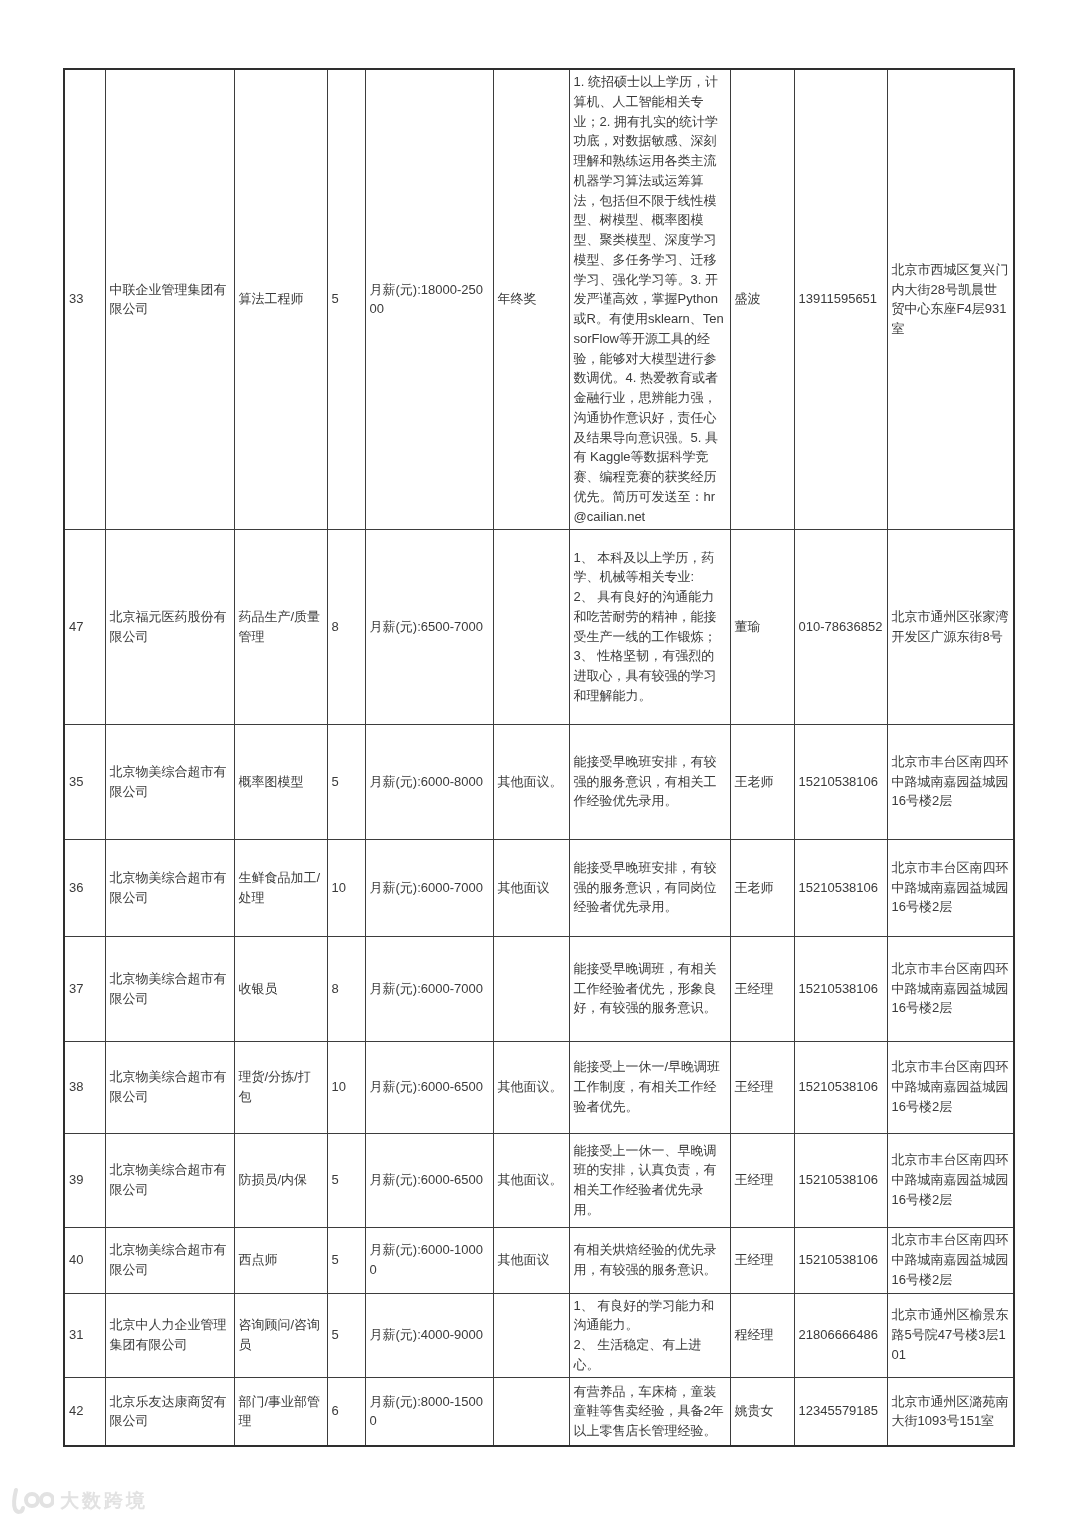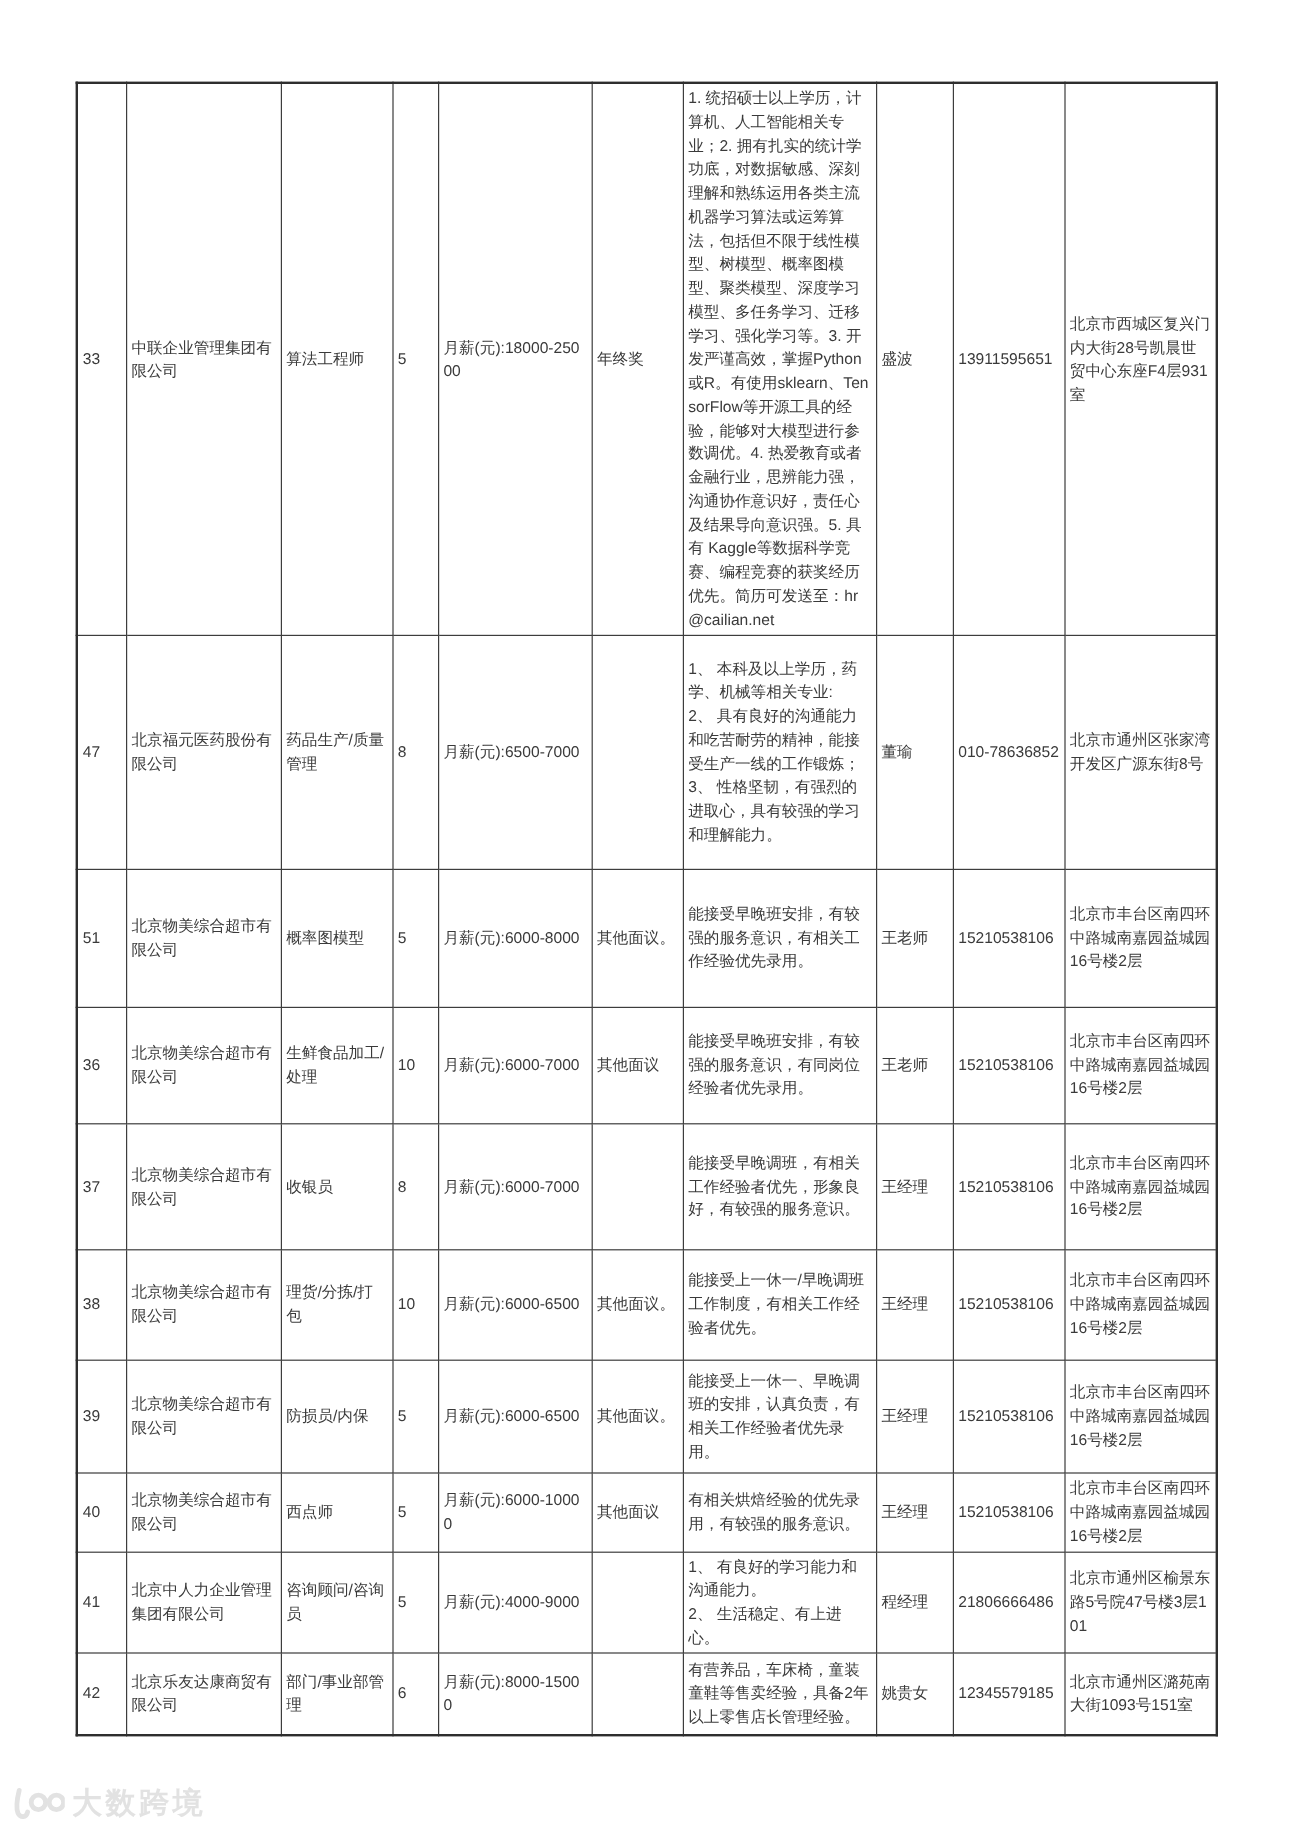--- a/index.html
+++ b/index.html
@@ -38,21 +38,21 @@
   tr.r7 { height:66px; }
   tr.r8 { height:82px; }
   tr.r9 { height:69px; }
   .watermark {
     position:absolute; left:10px; top:1486px;
     display:flex; align-items:center; gap:6px;
     color:#e2e2e2;
   }
   .wm-logo { display:inline-flex; }
   .wm-text {
-    font-size:25px; font-weight:bold; letter-spacing:3px;
+    font-size:19px; font-weight:bold; letter-spacing:3px;
     color:#e2e2e2;
   }
 </style>
 </head>
 <body>
 
 <div class="page">
 
   <table class="jobs">
     <colgroup>
@@ -88,21 +88,21 @@
         <td>月薪(元):6500-7000</td>
         <td></td>
         <td>1、 本科及以上学历，药学、机械等相关专业:
 2、 具有良好的沟通能力和吃苦耐劳的精神，能接受生产一线的工作锻炼；
 3、 性格坚韧，有强烈的进取心，具有较强的学习和理解能力。</td>
         <td>董瑜</td>
         <td>010-78636852</td>
         <td>北京市通州区张家湾开发区广源东街8号</td>
       </tr>
       <tr class="r2">
-        <td class="c-no">51</td>
+        <td class="c-no">35</td>
         <td>北京物美综合超市有限公司</td>
         <td>概率图模型</td>
         <td>5</td>
         <td>月薪(元):6000-8000</td>
         <td>其他面议。</td>
         <td>能接受早晚班安排，有较强的服务意识，有相关工作经验优先录用。</td>
         <td>王老师</td>
         <td>15210538106</td>
         <td>北京市丰台区南四环中路城南嘉园益城园16号楼2层</td>
       </tr>
@@ -160,21 +160,21 @@
         <td>西点师</td>
         <td>5</td>
         <td>月薪(元):6000-10000</td>
         <td>其他面议</td>
         <td>有相关烘焙经验的优先录用，有较强的服务意识。</td>
         <td>王经理</td>
         <td>15210538106</td>
         <td>北京市丰台区南四环中路城南嘉园益城园16号楼2层</td>
       </tr>
       <tr class="r8">
-        <td class="c-no">41</td>
+        <td class="c-no">31</td>
         <td>北京中人力企业管理集团有限公司</td>
         <td>咨询顾问/咨询员</td>
         <td>5</td>
         <td>月薪(元):4000-9000</td>
         <td></td>
         <td>1、 有良好的学习能力和沟通能力。
 2、 生活稳定、有上进心。</td>
         <td>程经理</td>
         <td>21806666486</td>
         <td>北京市通州区榆景东路5号院47号楼3层101</td>

